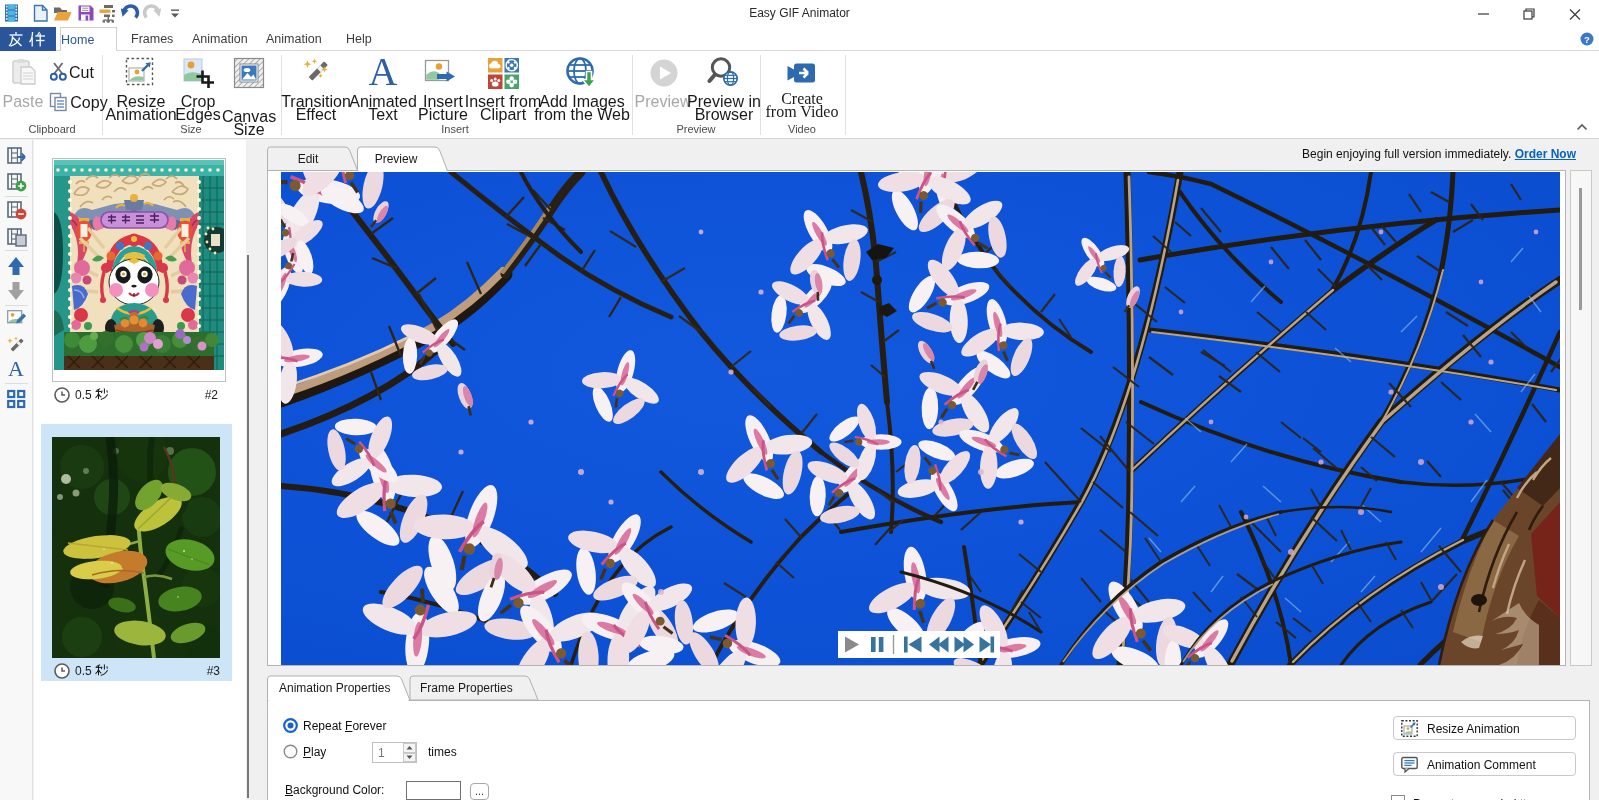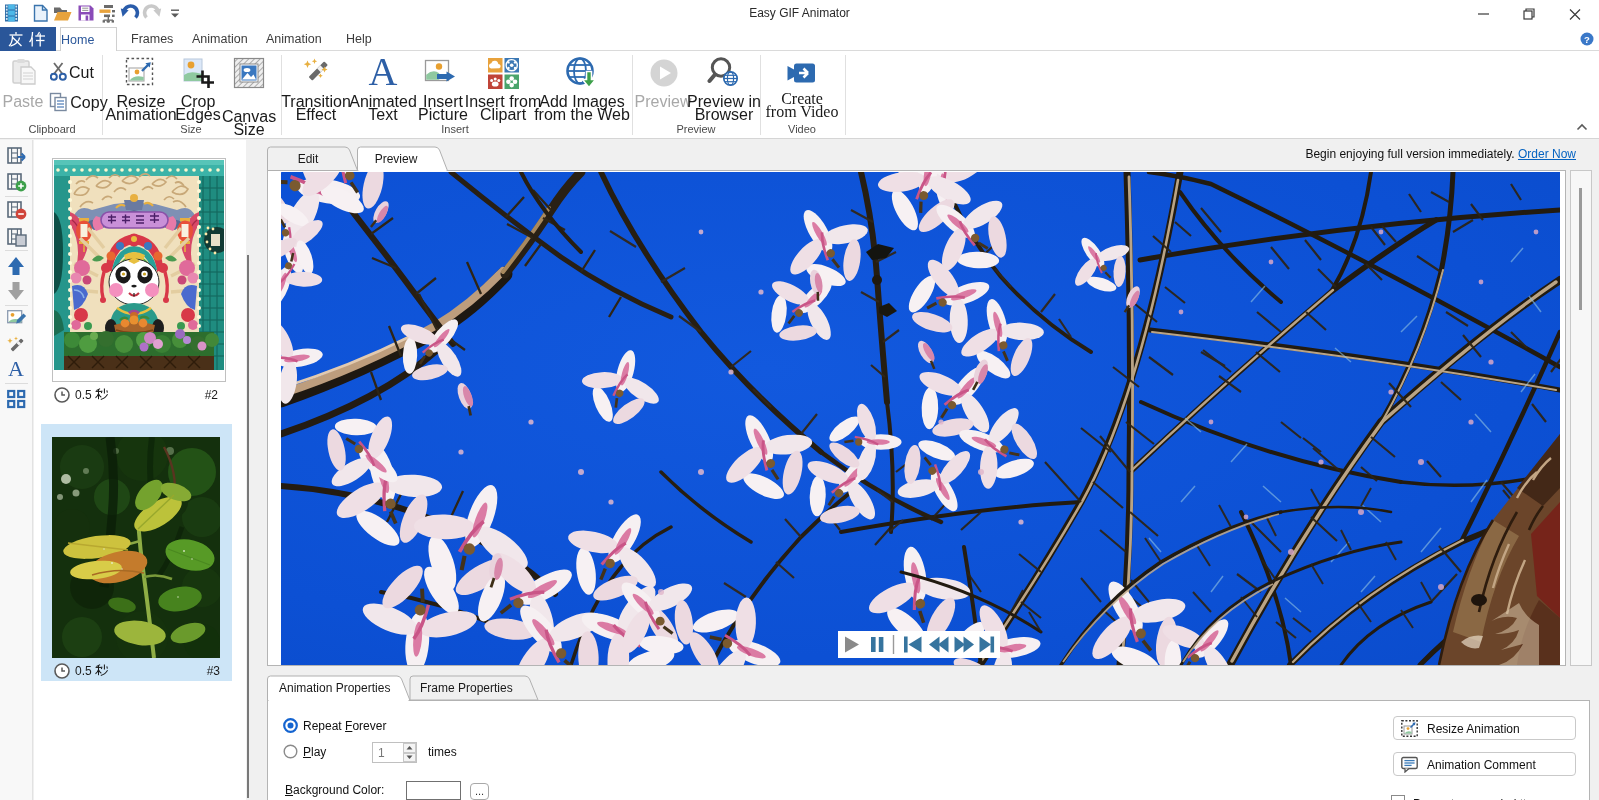--- a/index.html
+++ b/index.html
@@ -740,21 +740,21 @@
         <path d="M3.5 5.8 q-1 2.6 -3 4"></path>
         <path d="M3.5 5.8 q1.1 2.4 2.8 3.4"></path>
         <line x1="9.4" y1="0.6" x2="9.4" y2="5.4"></line>
         <path d="M7 2.6 l-0.6 2.4"></path>
         <path d="M11.8 2.4 l0.6 2.2"></path>
         <path d="M12.6 6.2 q-2.2 4 -6.8 5.2"></path>
       </g>
     </svg></div>
 <div class="abs" style="left:162px;top:664px;width:58px;text-align:right;font-size:12px;color:#1a1a1a;">#3</div>
 
-<div class="abs" style="left:1000px;top:147px;width:576px;text-align:right;font-size:12px;color:#111;">Begin enjoying full version immediately. <a style="color:#0563c1;font-weight:normal;text-decoration:underline;">Order Now</a></div>
+<div class="abs" style="left:1000px;top:147px;width:576px;text-align:right;font-size:12px;color:#111;">Begin enjoying full version immediately. <a style="color:#0563c1;font-weight:bold;text-decoration:underline;">Order Now</a></div>
 
 <div class="abs" style="left:267px;top:170px;width:1299px;height:496px;background:#ffffff;border:1px solid #b4b4b4;"></div>
 
 <svg class="abs" style="left:265px;top:145px" width="195" height="26" viewBox="0 0 195 26">
   <path d="M2.5 25.5 V5 q0 -3 3 -3 H80 q3 0 4.5 3 L92.5 25.5 z" fill="#f0f0f0" stroke="#b0b0b0" stroke-width="1"></path>
   <path d="M92.5 25.8 V5 q0 -3 3 -3 H170 q3 0 4.5 3 L182.5 25.8 z" fill="#ffffff" stroke="#b0b0b0" stroke-width="1"></path>
   <rect x="93.5" y="24.8" width="88" height="2" fill="#ffffff"></rect>
   <text x="43" y="18" font-size="12" fill="#1a1a1a" text-anchor="middle" font-family="Liberation Sans">Edit</text>
   <text x="131" y="18" font-size="12" fill="#1a1a1a" text-anchor="middle" font-family="Liberation Sans">Preview</text>
 </svg>

